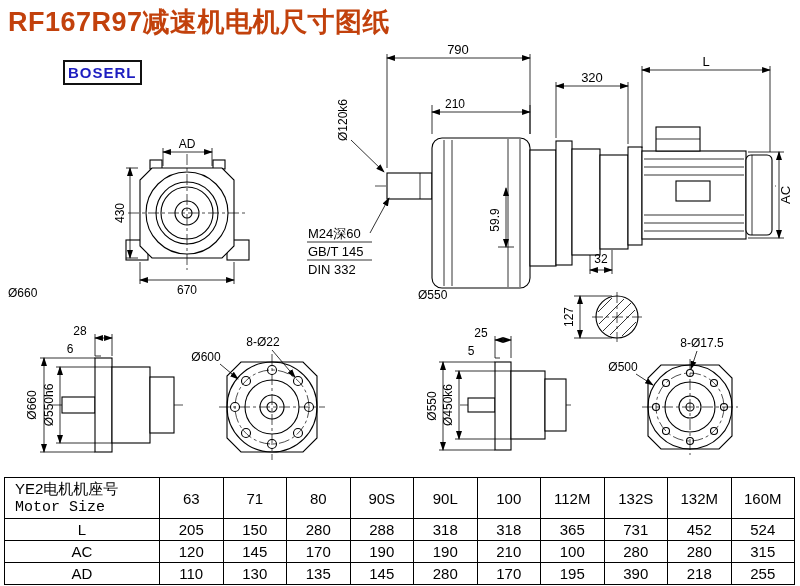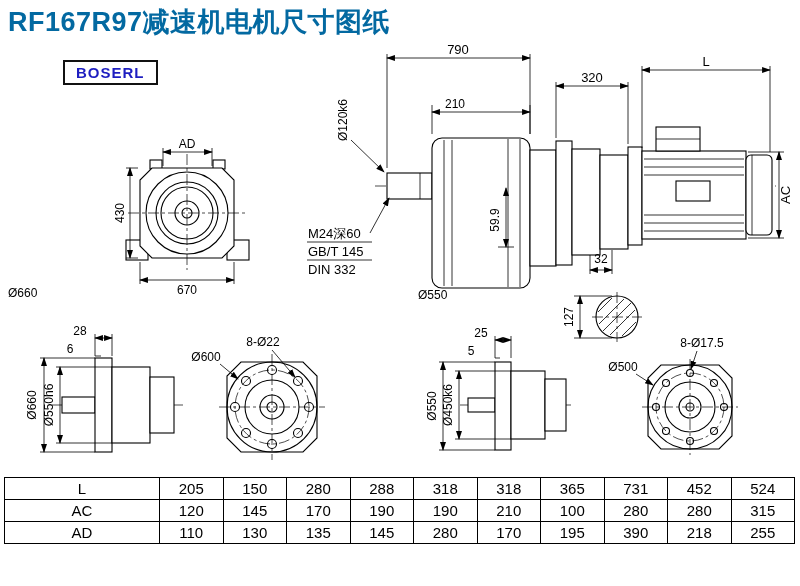--- a/index.html
+++ b/index.html
@@ -6,23 +6,23 @@
   body{width:800px;height:586px;position:relative;background:#fff;
        font-family:"Liberation Sans",sans-serif;overflow:hidden;color:#000}
   #drawing{position:absolute;left:0;top:0}
   .ln{fill:none;stroke:#000;stroke-width:1.1}
   .fw{fill:#fff;stroke:#000;stroke-width:1.1}
   .cl{fill:none;stroke:#000;stroke-width:.7;stroke-dasharray:11 3 3 3}
   .dl{fill:none;stroke:#000;stroke-width:.8}
   svg text{font-family:"Liberation Sans",sans-serif;font-size:12px;fill:#000}
   svg text.t13{font-size:13px}
   .page-title{position:absolute;left:8px;top:4px;font-size:27px;font-weight:700;
-              color:#0369a1;white-space:nowrap;letter-spacing:.5px}
+              color:#c2410c;white-space:nowrap;letter-spacing:.5px}
   .brand-box{position:absolute;left:63px;top:60px;border:2px solid #111;
-             padding:0 11px;height:21px;line-height:21px;font-size:15px;
+             padding:0 3px;height:21px;line-height:21px;font-size:15px;
              font-weight:700;color:#1e1ec0;letter-spacing:1px;background:#fff}
   .size-table{position:absolute;left:4px;top:477px;width:791px;border-collapse:collapse;
               table-layout:fixed;font-size:15px;text-align:center;background:#fff}
   .size-table td{border:1px solid #000;height:21px;padding:0;overflow:hidden}
   .size-table tr.hdr td{height:40px}
   .size-table td.corner{text-align:left;padding-left:10px}
   .corner-en{font-family:"Liberation Mono",monospace;font-size:15px}
 </style>
 </head>
 <body>
@@ -261,20 +261,36 @@
 <div class="brand-box">
   <span>BOSERL</span>
 </div>
 
 <table class="size-table">
   <colgroup>
       <col style="width:155px">
       <col span="10">
     </colgroup>
   <tbody>
+      <tr class="hdr">
+    <td class="corner">
+      <div>YE2电机机座号</div>
+      <div class="corner-en">Motor Size</div>
+    </td>
+    <td>63</td>
+    <td>71</td>
+    <td>80</td>
+    <td>90S</td>
+    <td>90L</td>
+    <td>100</td>
+    <td>112M</td>
+    <td>132S</td>
+    <td>132M</td>
+    <td>160M</td>
+  </tr>
   <tr>
     <td>L</td>
     <td>205</td>
     <td>150</td>
     <td>280</td>
     <td>288</td>
     <td>318</td>
     <td>318</td>
     <td>365</td>
     <td>731</td>

